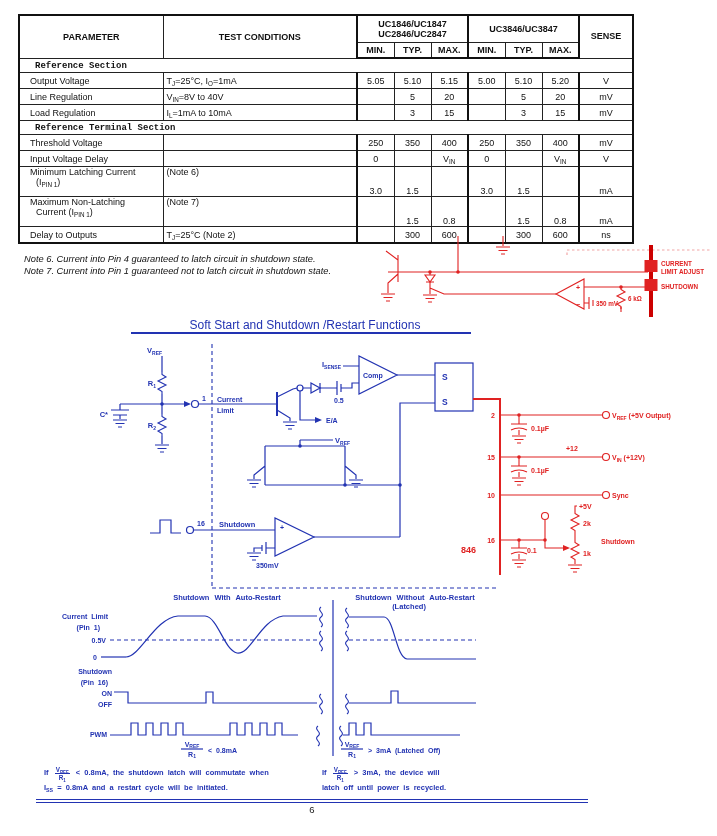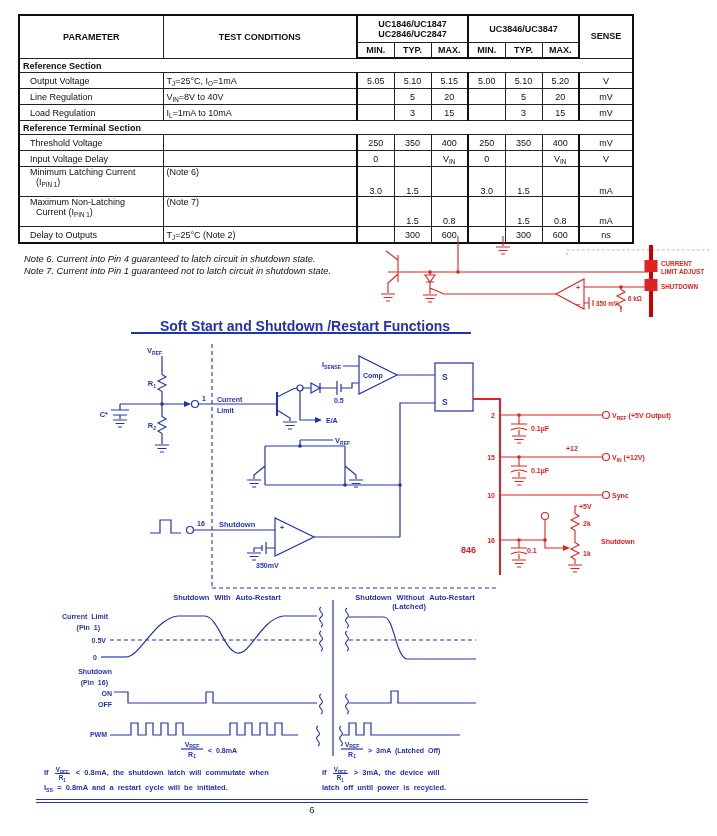--- a/index.html
+++ b/index.html
@@ -9,34 +9,34 @@
   
   .ds-table{left:18px;top:14px;width:614px;border-collapse:collapse;table-layout:fixed;
             border:2px solid #111;}
   .ds-table td,.ds-table th{border:1px solid #222;font-size:9px;padding:0 3px;
             white-space:nowrap;overflow:hidden;color:#111;}
   .ds-table th{font-weight:bold;text-align:center;vertical-align:middle;}
   .hl{border-left:2px solid #111 !important;}
   .hdr2 th{border-bottom:2px solid #111;height:14px;}
   .hdr1 th{height:26px;}
   .vc{text-align:center;}
-  .sec td{font-weight:bold;padding-left:3px;height:13px;}
+  .sec td{font-weight:bold;padding-left:15px;height:13px;font-family:Liberation Mono, monospace;}
   .r td{height:15px;}
   .pn{padding-left:10px !important;}
   .pn2x{padding-left:6px;}
   .unitsth{vertical-align:bottom;padding-bottom:1px !important;}
   .top{vertical-align:top;}
   .bot{vertical-align:bottom;}
   sub{font-size:70%;vertical-align:-1.5px;line-height:0;}
   
   .notes{left:24px;top:254px;font-style:italic;font-size:9.3px;line-height:11.5px;
          white-space:nowrap;}
   
   .sstitle{left:120px;top:318px;width:370px;text-align:center;color:#2233b2;
-           font-weight:bold;font-size:14px;}
+           font-weight:normal;font-size:12px;}
   .ssrule{left:131px;top:332px;width:340px;height:0;border-top:2px solid #2233b2;}
   
   svg{position:absolute;}
   svg text{font-family:"Liberation Sans",sans-serif;}
   .bw{stroke:#2233b2;fill:none;stroke-width:1.2px;}
   .bw2{stroke:#2233b2;fill:none;stroke-width:2px;}
   .bdash{stroke:#2233b2;fill:none;stroke-width:1.1px;stroke-dasharray:4,3;}
   .rw{stroke:#e02222;fill:none;stroke-width:1.1px;}
   .rw2{stroke:#e02222;fill:none;stroke-width:2px;}
   .rthick{stroke:#cc0000;fill:none;stroke-width:4px;}

